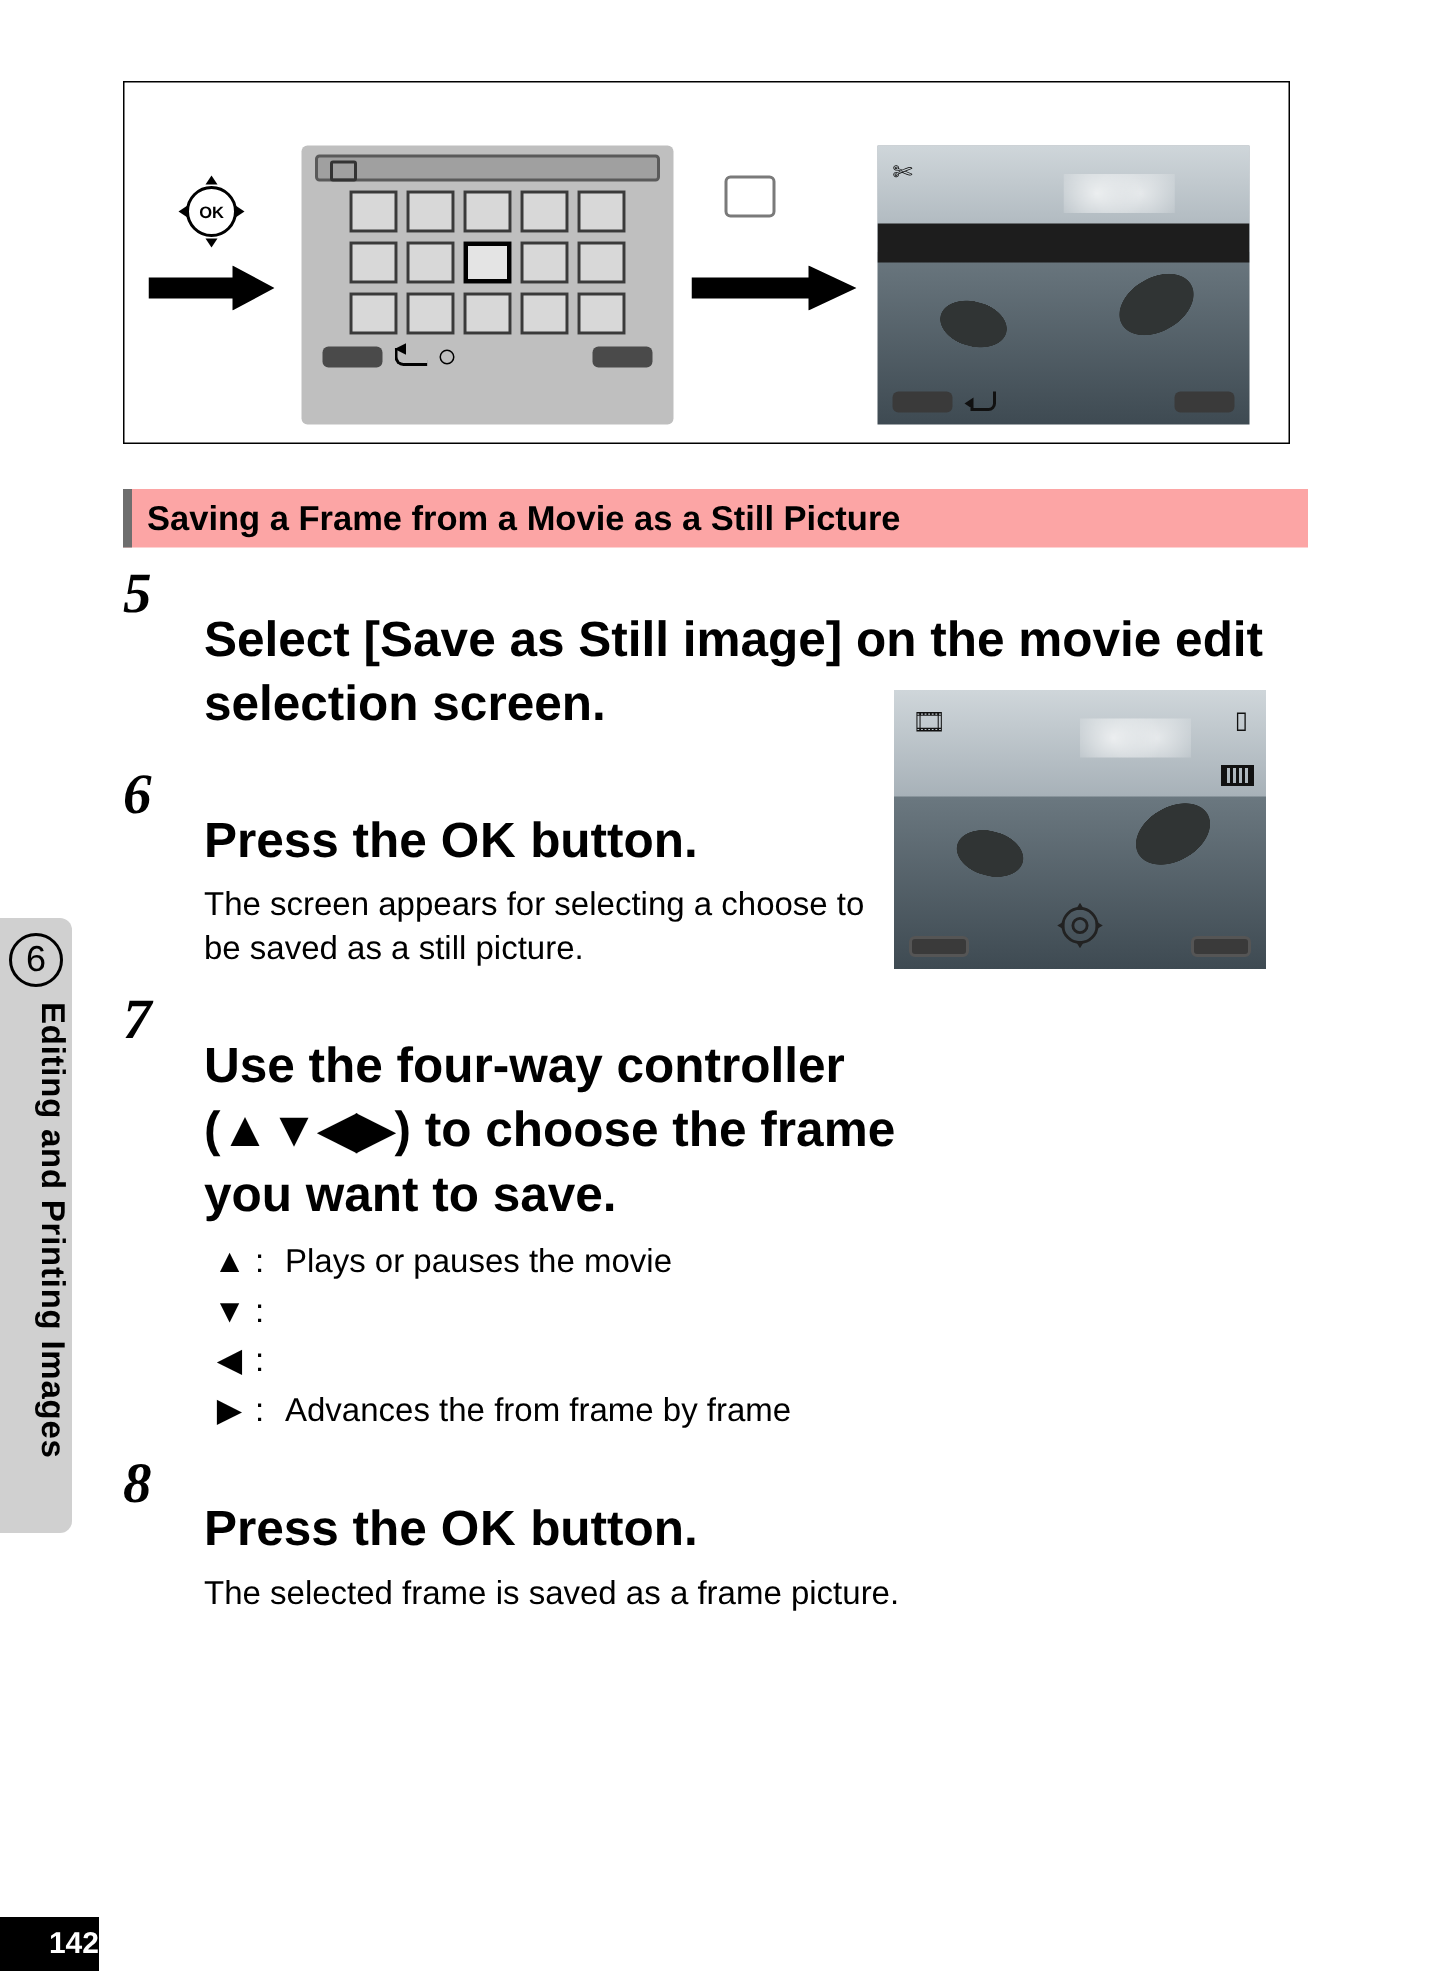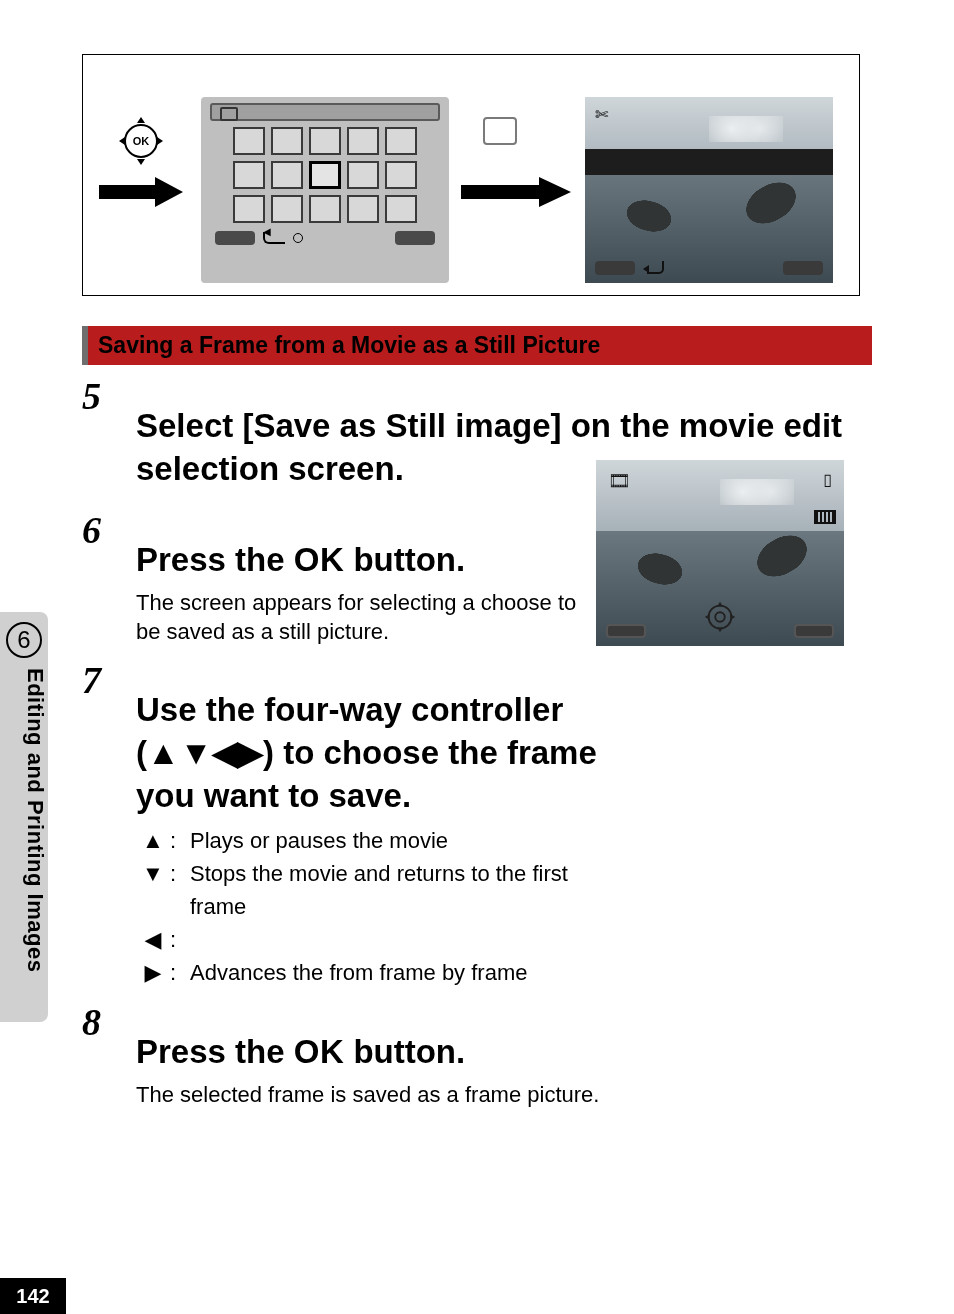--- a/index.html
+++ b/index.html
@@ -38,21 +38,21 @@
     text-align: left;
   }
   .page-number-bar {
     position: absolute;
     left: 0; bottom: 0;
     width: 66px; height: 36px;
     background: #000;
     color: #fff;
     font-weight: bold;
     font-size: 20px;
-    text-align: center;
+    text-align: right;
     line-height: 36px;
   }
 
   .content {
     position: absolute;
     left: 82px; top: 54px;
     width: 790px;
   }
 
   
@@ -145,21 +145,21 @@
   .photo .return-g svg { width:100%; height:100%; }
 
   .photo1 { left: 502px; top: 42px; width: 248px; height: 186px; }
   .photo1 .dolphin1 { width: 68px; height: 30px; bottom: 52px; left: 30px; transform: rotate(15deg);}
   .photo1 .dolphin2 { width: 80px; height: 36px; bottom: 62px; right: 22px; transform: rotate(-30deg);}
   .photo1 .band { position:absolute; top: 52px; left:0; width:100%; height: 26px; background:#1d1d1d; }
   .photo1 .top-icon { position:absolute; left: 10px; top: 8px; font-size: 16px; color:#000; }
 
   
   .section-bar {
-    background: #b91c1c;
+    background: #fca5a5;
     border-left: 6px solid #6e6e6e;
     padding: 6px 10px;
     font-weight: bold;
     font-size: 23px;
     margin: 6px 0 12px 0;
   }
 
   
   .steps { }
   .step { display: flex; margin-bottom: 14px; }
@@ -331,21 +331,20 @@
           <div class="step-title">Use the four-way controller (▲▼◀▶) to choose the frame you want to save.</div>
           <div class="arrow-list">
             <div class="row">
               <span class="glyph">▲</span>
               <span class="colon">:</span>
               <span>Plays or pauses the movie</span>
             </div>
             <div class="row">
               <span class="glyph">▼</span>
               <span class="colon">:</span>
-              <span>Stops the movie and returns to the first frame</span>
             </div>
             <div class="row">
               <span class="glyph">◀</span>
               <span class="colon">:</span>
             </div>
             <div class="row">
               <span class="glyph">▶</span>
               <span class="colon">:</span>
               <span>Advances the from frame by frame</span>
             </div>

